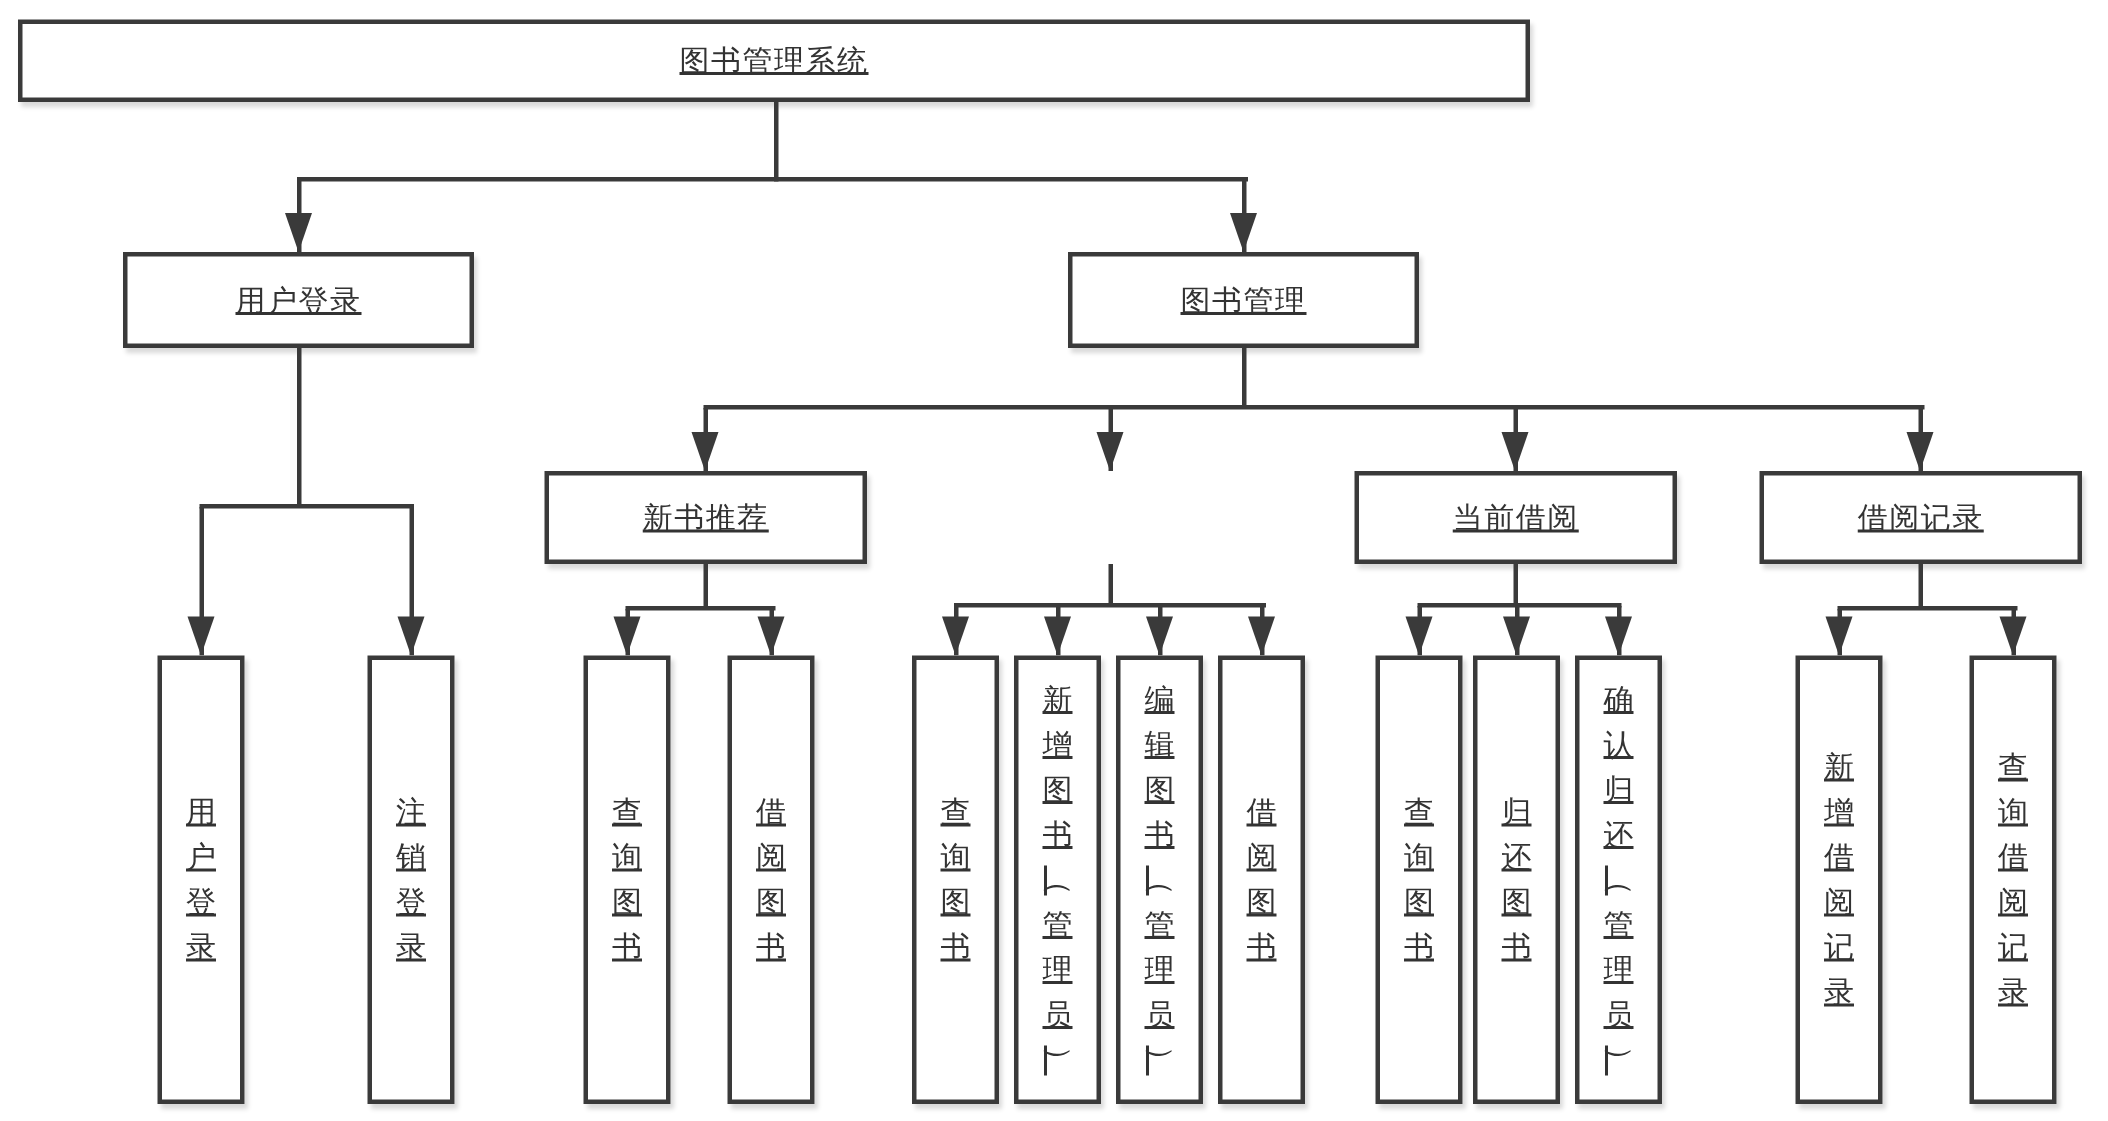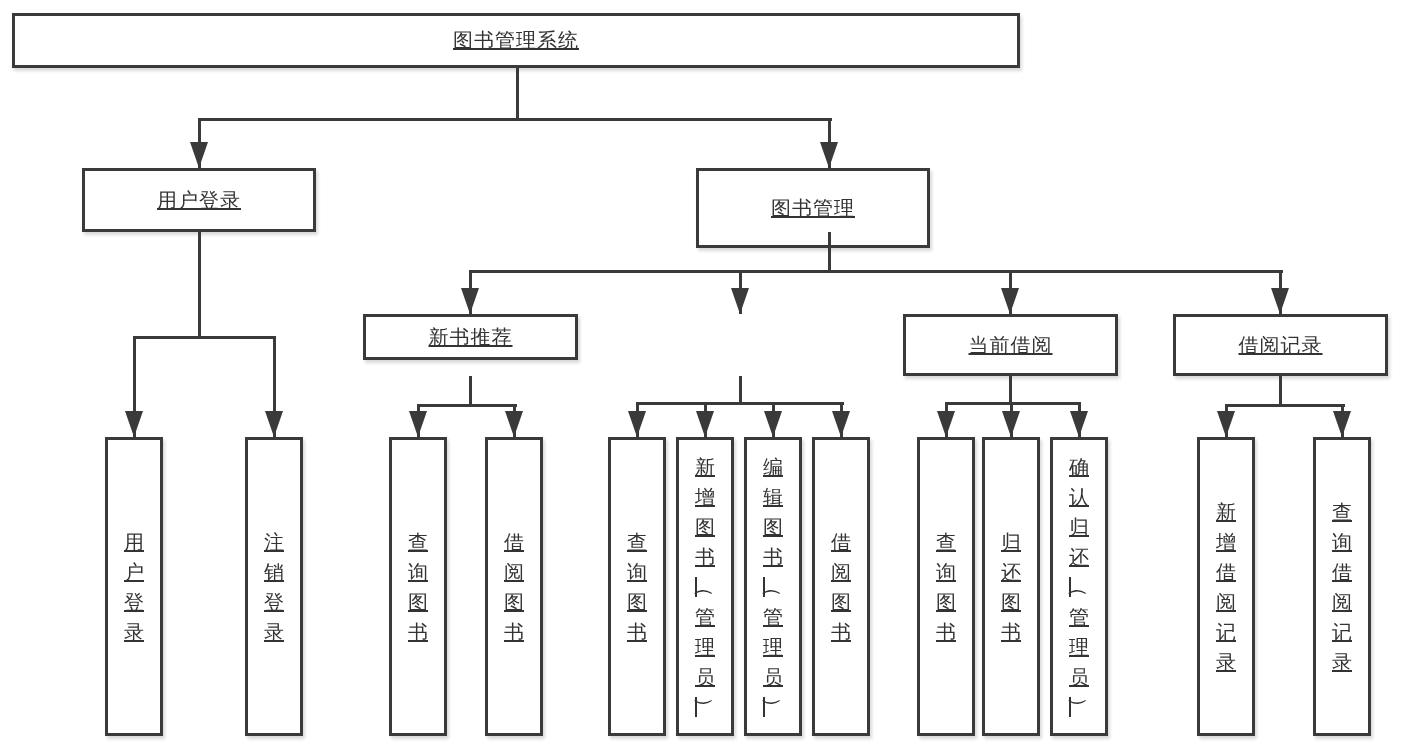--- a/index.html
+++ b/index.html
@@ -43,21 +43,21 @@
   <div class="vline" style="left:516px;top:68px;height:53px"></div>
   <div class="hline" style="left:198px;top:118px;width:634px"></div>
   <div class="vline" style="left:198px;top:120px;height:48px"></div>
   <div class="vline" style="left:828px;top:120px;height:48px"></div>
   <div class="arrow" style="left:190px;top:142px"></div>
   <div class="arrow" style="left:820px;top:142px"></div>
 
   <div class="box hbox" style="left:82px;top:168px;width:234px;height:64px">
     <span>用户登录</span>
   </div>
-  <div class="box hbox" style="left:696px;top:168px;width:234px;height:80px">
+  <div class="box hbox" style="left:712px;top:168px;width:234px;height:64px">
     <span>图书管理</span>
   </div>
 
   <div class="vline" style="left:198px;top:232px;height:106px"></div>
   <div class="hline" style="left:133px;top:336px;width:143px"></div>
   <div class="vline" style="left:133px;top:338px;height:99px"></div>
   <div class="vline" style="left:273px;top:338px;height:99px"></div>
   <div class="arrow" style="left:125px;top:411px"></div>
   <div class="arrow" style="left:265px;top:411px"></div>
 
@@ -65,21 +65,21 @@
   <div class="hline" style="left:469px;top:270px;width:814px"></div>
   <div class="vline" style="left:469px;top:272px;height:42px"></div>
   <div class="vline" style="left:739px;top:272px;height:42px"></div>
   <div class="vline" style="left:1009px;top:272px;height:42px"></div>
   <div class="vline" style="left:1279px;top:272px;height:42px"></div>
   <div class="arrow" style="left:461px;top:288px"></div>
   <div class="arrow" style="left:731px;top:288px"></div>
   <div class="arrow" style="left:1001px;top:288px"></div>
   <div class="arrow" style="left:1271px;top:288px"></div>
 
-  <div class="box hbox" style="left:363px;top:314px;width:215px;height:46px">
+  <div class="box hbox" style="left:363px;top:314px;width:215px;height:62px">
     <span>新书推荐</span>
   </div>
   <div class="box hbox" style="left:1173px;top:314px;width:215px;height:62px">
     <span>借阅记录</span>
   </div>
   <div class="box hbox" style="left:903px;top:314px;width:215px;height:62px">
     <span>当前借阅</span>
   </div>
 
   <div class="vline" style="left:469px;top:376px;height:30px"></div>

